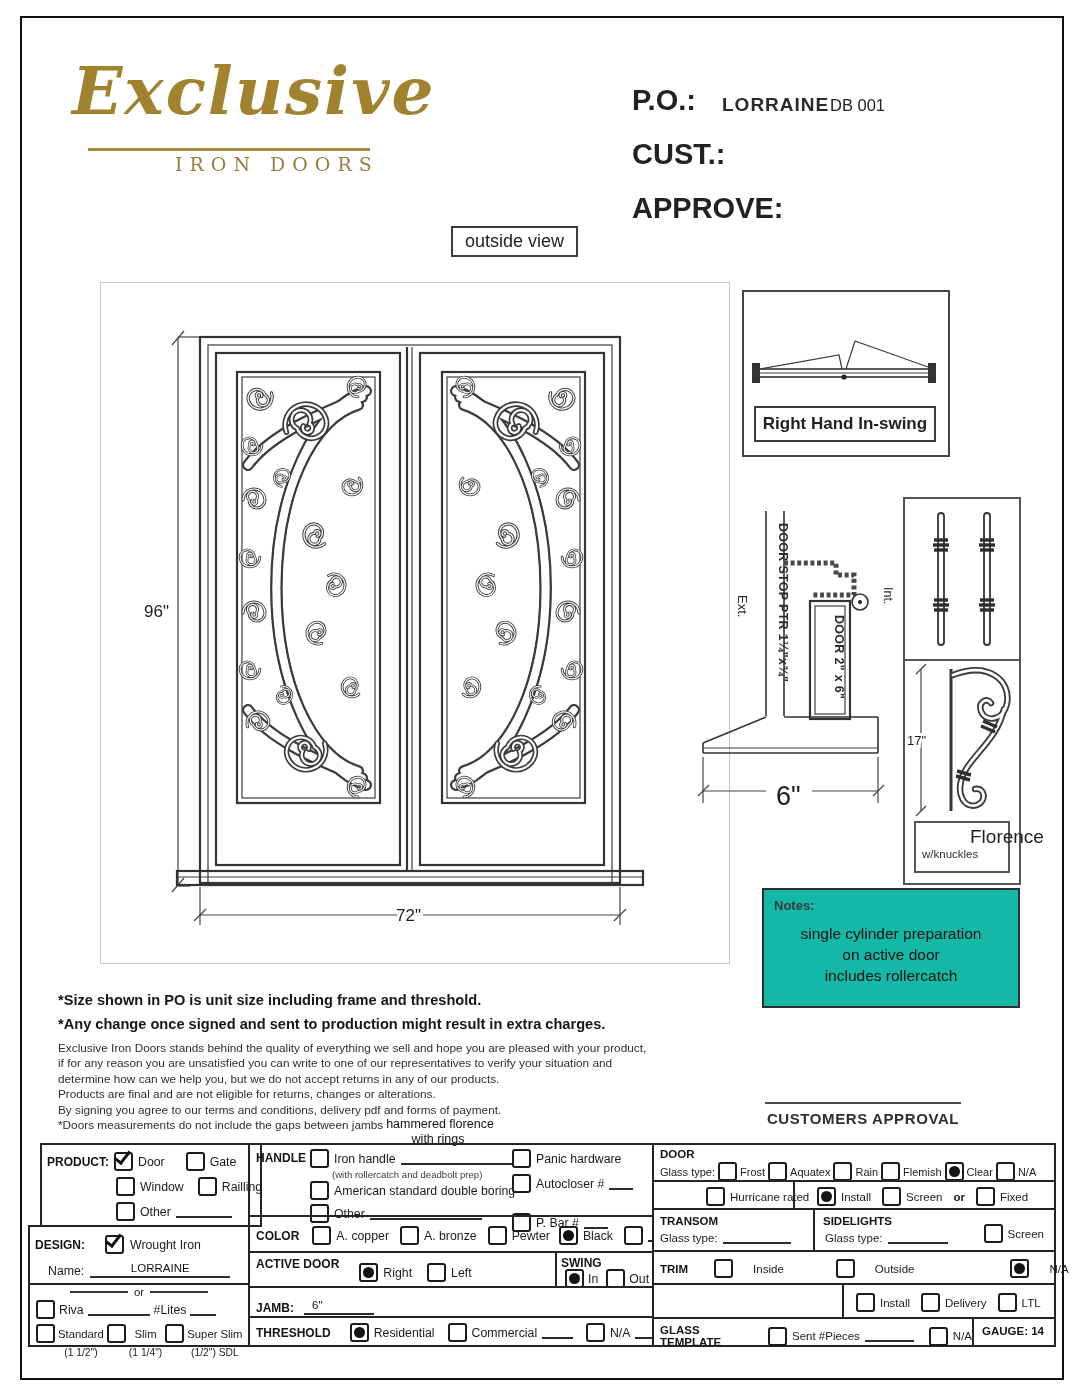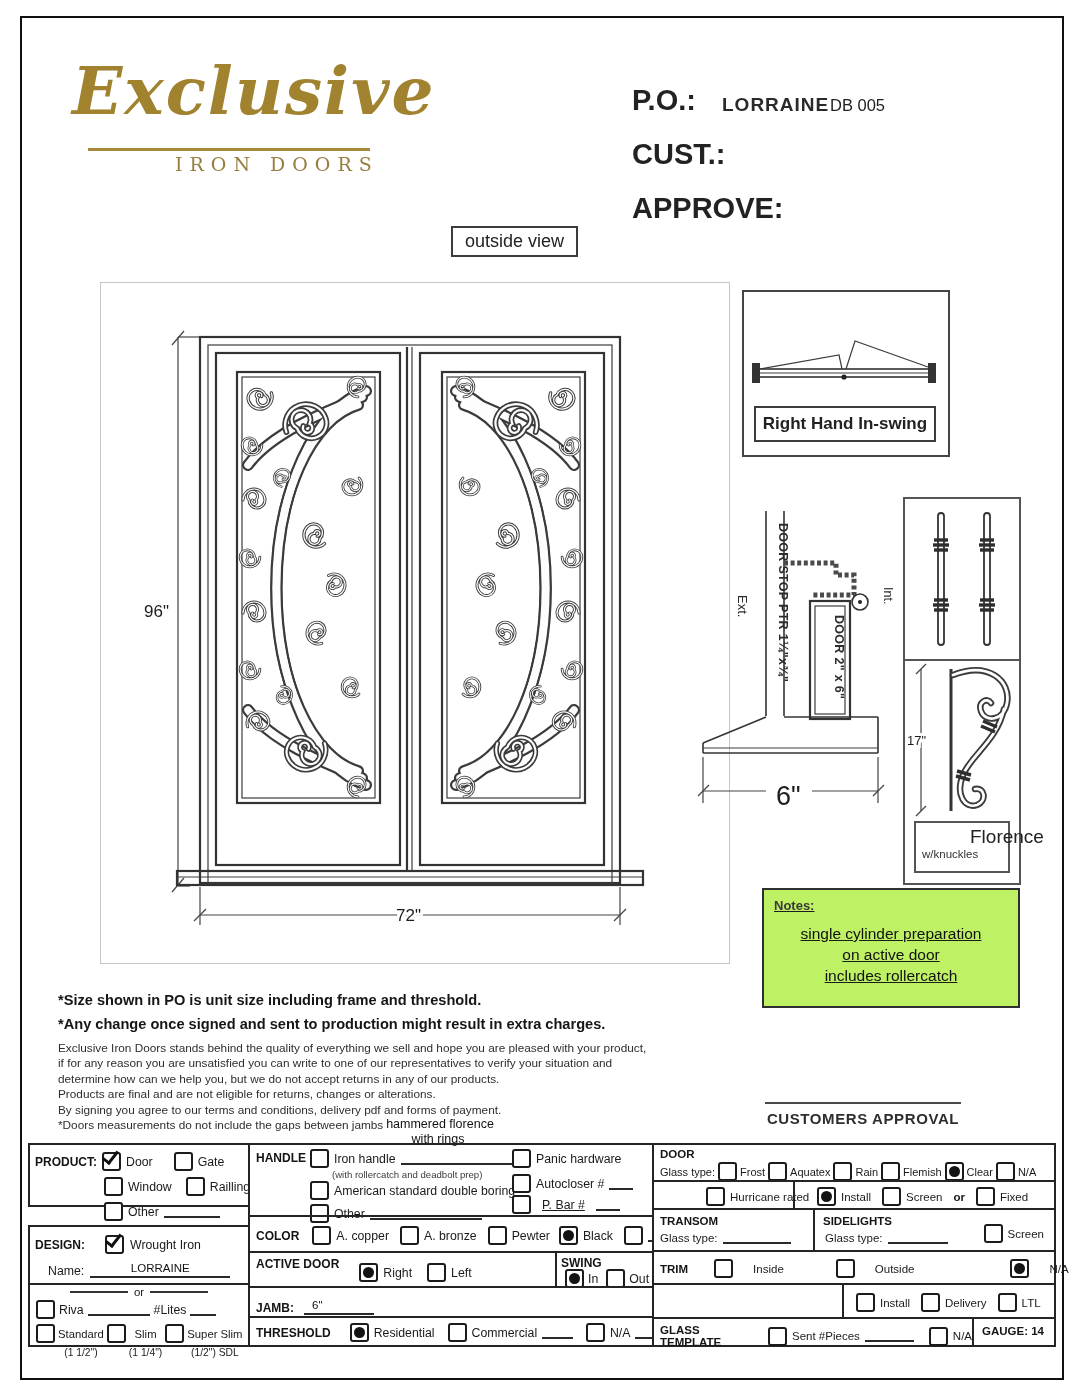--- a/index.html
+++ b/index.html
@@ -28,21 +28,21 @@
           paint-order:stroke;stroke:#fff;stroke-width:6;font-weight:400;}
   .bandink{stroke:#3b3b3b;stroke-width:12;fill:none;stroke-linecap:round;}
   .bandcore{stroke:#fdfdfd;stroke-width:7.5;fill:none;stroke-linecap:round;}
   .ink{stroke:#3b3b3b;stroke-width:6;fill:none;stroke-linecap:round;}
   .core{stroke:#fdfdfd;stroke-width:2.4;fill:none;stroke-linecap:round;}
   .ink2{stroke:#3b3b3b;stroke-width:6.5;fill:none;stroke-linecap:round;}
   .core2{stroke:#fdfdfd;stroke-width:2.8;fill:none;stroke-linecap:round;}
   .jt{font-family:"Liberation Sans",sans-serif;font-weight:700;font-size:12.5px;fill:#2c2c2c;letter-spacing:.3px;}
   .jt2{font-family:"Liberation Sans",sans-serif;font-weight:400;font-size:13px;fill:#2c2c2c;}
   
-  .notes-box{border:2px solid #2f2f2f;background:#bef264;text-decoration:underline;}
+  .notes-box{border:2px solid #2f2f2f;background:#14b8a6;}
   .notes-label{font-size:13px;font-weight:700;color:#3a3a3a;}
   .notes-line{font-size:15.5px;color:#111;text-align:center;line-height:21px;}
   .disc-bold{font-size:14.6px;font-weight:700;color:#161616;line-height:24px;}
   .disc-sm{font-size:11.8px;color:#2e2e2e;line-height:15.4px;font-weight:400;}
   .appr-line{border-top:2px solid #4a4a4a;}
   .appr-label{font-size:15px;font-weight:700;color:#2e2e2e;letter-spacing:.6px;text-align:center;}
   
   .cell{position:absolute;border:2px solid #242424;box-sizing:border-box;background:transparent;}
   .slabel{font-weight:700;font-size:12px;color:#141414;}
   .opt{font-size:12.3px;color:#1a1a1a;white-space:nowrap;}
@@ -66,21 +66,21 @@
   <div class="sheet"></div>
 
   <div class="abs" style="left:72px;top:52px;">
     <div class="logo-script">Exclusive</div>
   </div>
   <div class="logo-rule abs" style="left:88px;top:148px;width:282px;"></div>
   <div class="abs logo-sub" style="left:175px;top:153px;">IRON DOORS</div>
 
   <div class="abs po-label" style="left:632px;top:84px;">P.O.:</div>
   <div class="abs po-val" style="left:722px;top:94px;">LORRAINE</div>
-  <div class="abs po-code" style="left:830px;top:96px;">DB 005</div>
+  <div class="abs po-code" style="left:830px;top:96px;">DB 001</div>
   <div class="abs po-label" style="left:632px;top:138px;">CUST.:</div>
   <div class="abs po-label" style="left:632px;top:192px;">APPROVE:</div>
 
   <div class="abs boxed" style="left:451px;top:226px;">outside view</div>
 
   <div class="abs panel" style="left:100px;top:282px;width:628px;height:680px;"></div>
 
   <svg class="abs" style="left:120px;top:295px;" width="560" height="660" viewBox="0 0 560 660">
     <defs>
       <path id="sp" d="M22 0A22 22 0 1 1 -22 0A16 16 0 1 1 10 0A10 10 0 1 1 -4 0A5 5 0 1 1 3 0"></path>
@@ -275,21 +275,21 @@
   </div>
 
   <div class="abs appr-line" style="left:765px;top:1102px;width:196px;height:0;"></div>
   <div class="abs appr-label" style="left:742px;top:1110px;width:242px;">CUSTOMERS APPROVAL</div>
 
   <div class="abs fillval" style="left:360px;top:1117px;width:160px;">hammered florence</div>
   <div class="abs fillval" style="left:378px;top:1132px;width:120px;">with rings</div>
 
   <div class="abs" style="left:28px;top:1143px;width:1028px;height:204px;">
 
-    <div class="cell" style="left:0;top:0;width:222px;height:64px;">
+    <div class="cell" style="left:12px;top:0;width:222px;height:84px;">
       <div class="row" style="margin:7px 0 0 5px;gap:5px;">
         <span class="slabel">PRODUCT:</span>
         <span class="cb ck on"></span>
         <span class="opt">Door</span>
         <span class="cb ck" style="margin-left:16px;"></span>
         <span class="opt">Gate</span>
       </div>
       <div class="row" style="margin:6px 0 0 74px;gap:5px;">
         <span class="cb ck"></span>
         <span class="opt">Window</span>
@@ -371,21 +371,21 @@
       <div class="abs" style="left:262px;top:4px;">
         <div class="row" style="gap:5px;">
           <span class="cb ck"></span>
           <span class="opt">Panic hardware</span>
         </div>
         <div class="row" style="gap:5px;margin-top:6px;">
           <span class="cb ck"></span>
           <span class="opt">Autocloser #</span>
           <span class="bl" style="width:24px;"></span>
         </div>
-        <div class="row" style="gap:11px;margin-top:2px;text-decoration:underline;">
+        <div class="row" style="gap:5px;margin-top:20px;">
           <span class="cb ck"></span>
           <span class="opt">P. Bar #</span>
           <span class="bl" style="width:24px;"></span>
         </div>
       </div>
     </div>
 
     <div class="cell" style="left:220px;top:72px;width:406px;height:38px;">
       <div class="row" style="margin:9px 0 0 6px;gap:5px;">
         <span class="slabel">COLOR</span>

